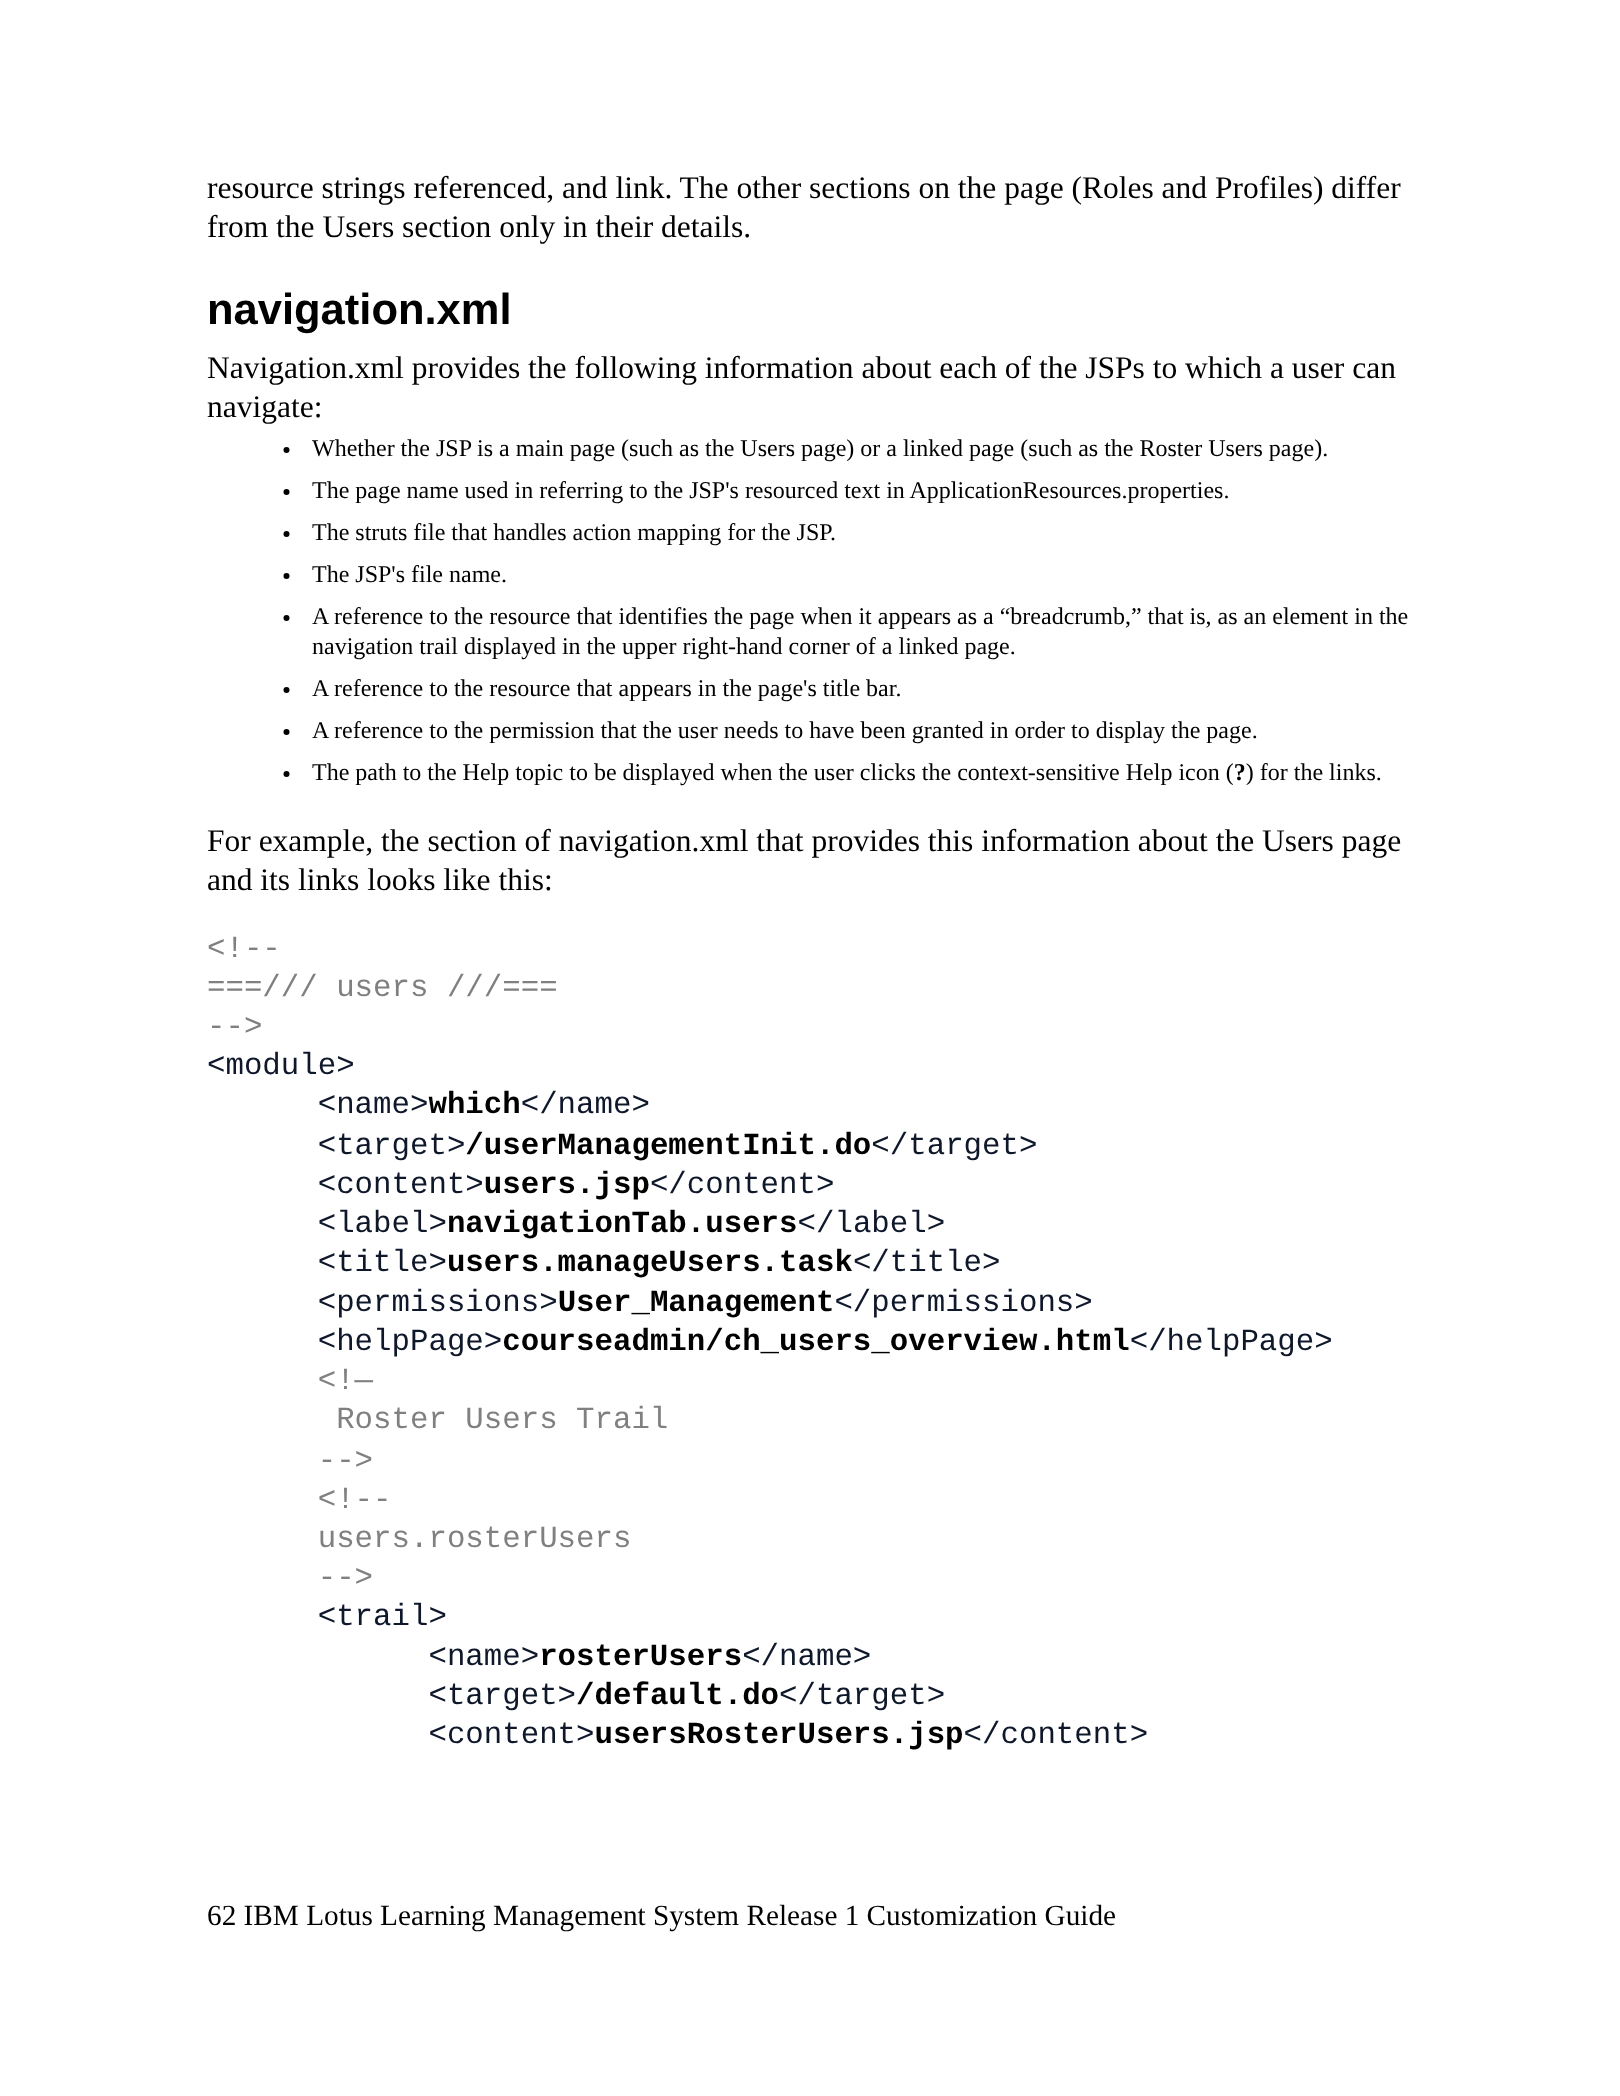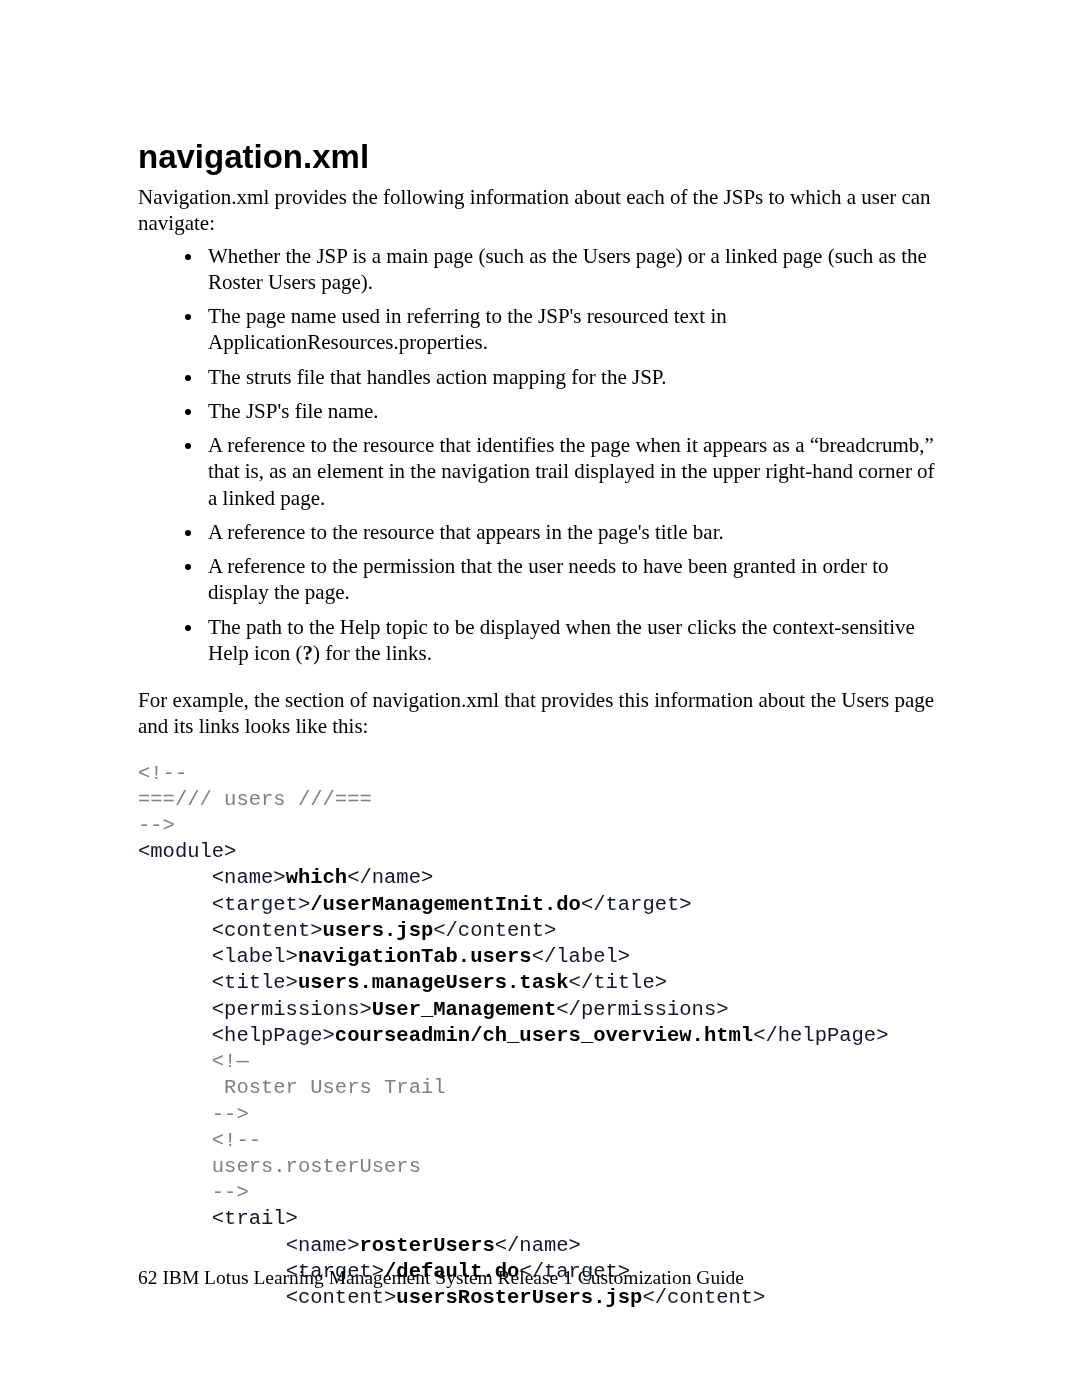--- a/index.html
+++ b/index.html
@@ -20,30 +20,30 @@
     padding: 112px 138px 0 138px;
   }
   .body-text {
     font-size: 21px;
     line-height: 1.25;
     margin: 0 0 6px 0;
   }
   h2.section-heading {
     font-family: Arial, Helvetica, sans-serif;
     font-weight: 700;
-    font-size: 33px;
+    font-size: 29px;
     margin: 26px 0 8px 0;
   }
   ul.bullets {
     list-style: disc;
     margin: 4px 0 0 0;
     padding-left: 66px;
   }
   ul.bullets li {
-    font-size: 21px;
+    font-size: 16px;
     line-height: 1.25;
     padding-left: 4px;
     margin-bottom: 8px;
   }
   .para-after-list {
     font-size: 21px;
     line-height: 1.25;
   }
   .codeblock {
     font-family: "Courier New", Courier, monospace;
@@ -65,20 +65,21 @@
   }
   .footer .pg { display: inline; }
   .footer .ftxt { display: inline; }
   .bold { font-weight: 700; }
 </style>
 </head>
 <body>
 
 <div class="page">
 
+  <p class="body-text">resource strings referenced, and link. The other sections on the page (Roles and Profiles) differ from the Users section only in their details.</p>
 
   <h2 class="section-heading">navigation.xml</h2>
 
   <p class="body-text">Navigation.xml provides the following information about each of the JSPs to which a user can navigate:</p>
 
   <ul class="bullets">
     <li>Whether the JSP is a main page (such as the Users page) or a linked page (such as the Roster Users page).</li>
     <li>The page name used in referring to the JSP's resourced text in ApplicationResources.properties.</li>
     <li>The struts file that handles action mapping for the JSP.</li>
     <li>The JSP's file name.</li>

